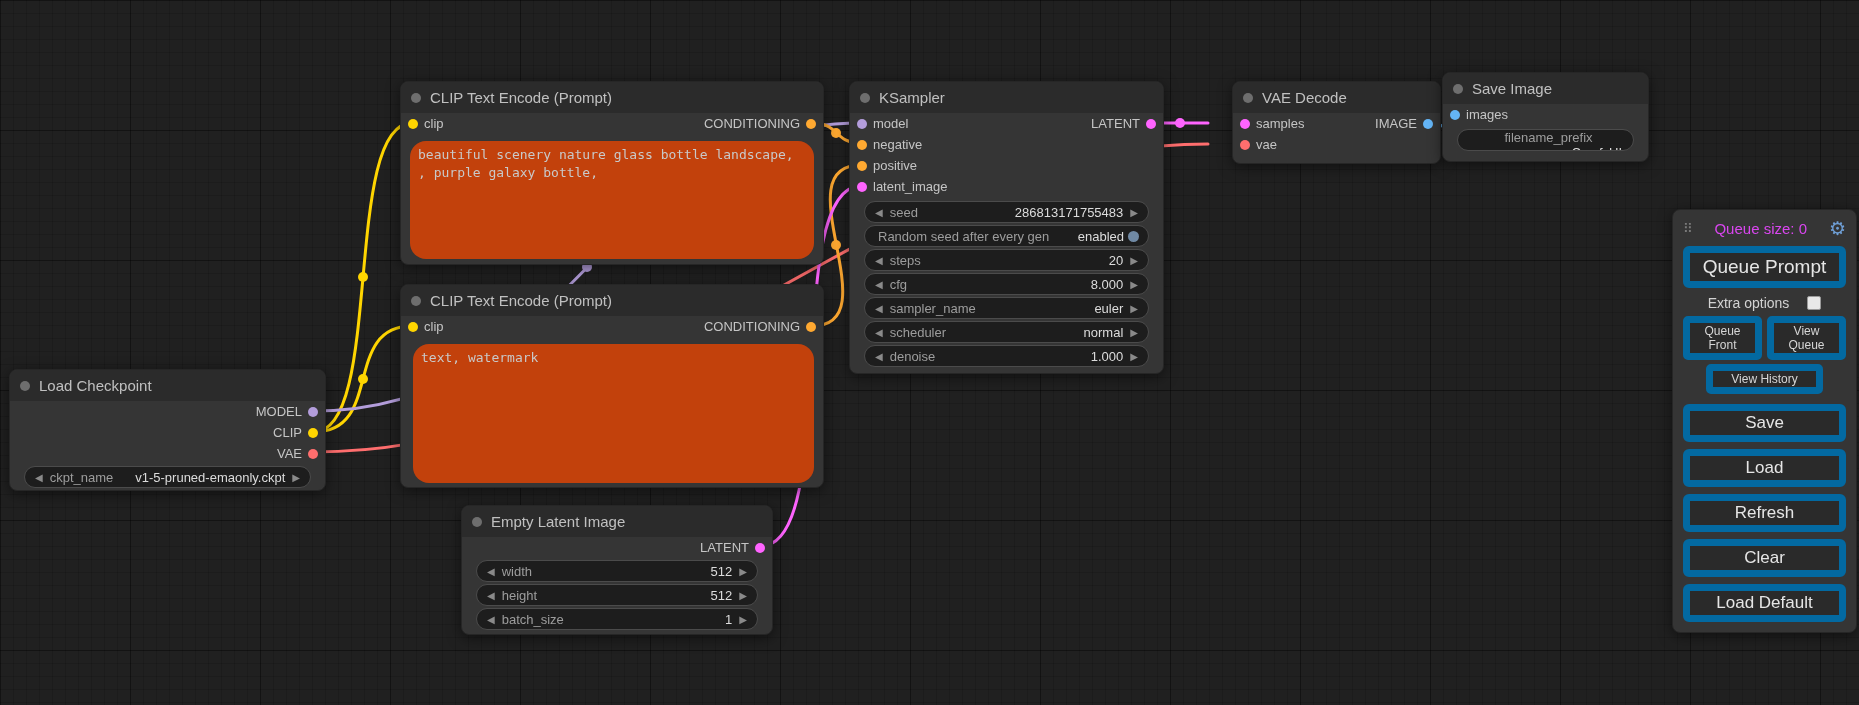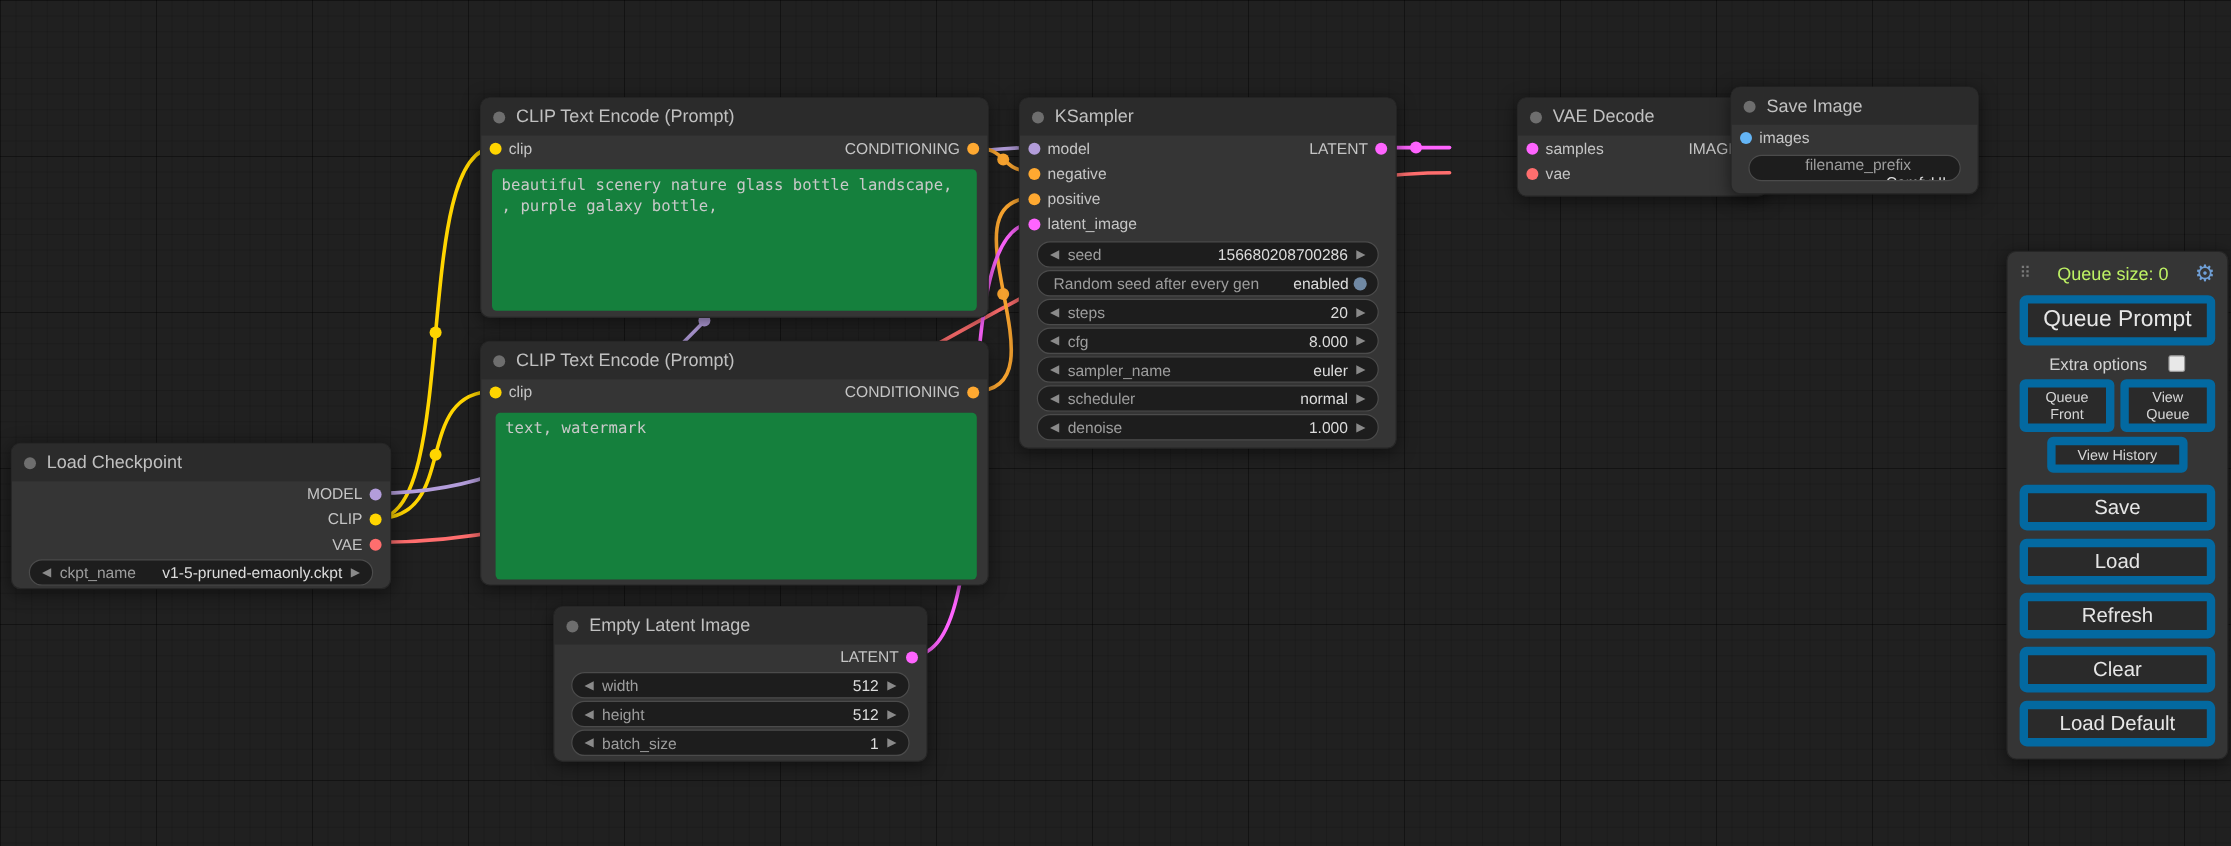--- a/index.html
+++ b/index.html
@@ -47,36 +47,36 @@
     display:flex;align-items:center;padding:0 7px;
     font-size:13px;white-space:nowrap;overflow:hidden;
   }
   .widget .arrow{color:#8a8a8a;font-size:10px;padding:0 3px;flex:0 0 auto;}
   .widget .wlabel{color:#9d9d9d;margin-left:4px;}
   .widget.noarrow .wlabel{margin-left:6px;}
   .widget .wvalue{margin-left:auto;color:#dcdcdc;padding-right:4px;}
   .toggle-dot{width:11px;height:11px;border-radius:50%;margin-right:2px;flex:0 0 auto;}
   .node-text{
     box-sizing:border-box;margin:7px 9px 0;padding:5px 8px;
-    background:#15803d;border-radius:4px;
+    background:#c2410c;border-radius:16px;
     font-family:"DejaVu Sans Mono","Liberation Mono",monospace;
     font-size:13px;line-height:1.4;color:#c9c9c9;
     white-space:pre-wrap;word-break:break-word;overflow:hidden;
   }
   
   .menu-panel{
     position:absolute;z-index:3;box-sizing:border-box;
     left:1672px;top:209px;width:185px;
     background:#353535;border:1px solid #262626;border-radius:8px;
     box-shadow:0 3px 14px rgba(0,0,0,.5);
     padding:5px 10px 10px;color:#d8d8d8;
   }
   .menu-header{display:flex;align-items:center;height:26px;}
   .drag-handle{color:#7a7a7a;font-size:13px;cursor:move;}
-  .queue-size{flex:1;text-align:center;font-size:15px;color:#bef264;}
+  .queue-size{flex:1;text-align:center;font-size:15px;color:#d946ef;}
   .gear{color:#6f9fd6;font-size:19px;line-height:1;cursor:pointer;}
   .btn{
     display:block;box-sizing:border-box;width:100%;
     background:#2a2a2a;border:7px solid #0369a1;border-radius:6px;
     color:#e6e6e6;font-family:inherit;cursor:pointer;text-align:center;
   }
   .btn.big{font-size:19px;padding:3px 0;margin-top:5px;}
   .btn.med{font-size:17px;padding:2px 0;margin-top:7px;}
   .btn.small{
     display:inline-block;width:auto;font-size:12px;
@@ -243,21 +243,21 @@
     </div>
     <div class="slot-row only-in">
       <span class="slot in">
         <span class="sdot" style="background: rgb(255, 100, 255);"></span>
         <span class="slot-label">latent_image</span>
       </span>
     </div>
     <div class="widget" style="margin-top:4px;">
       <span class="arrow">◀</span>
       <span class="wlabel">seed</span>
-      <span class="wvalue">156680208700286</span>
+      <span class="wvalue">286813171755483</span>
       <span class="arrow">▶</span>
     </div>
     <div class="widget noarrow">
       <span class="wlabel">Random seed after every gen</span>
       <span class="wvalue">enabled</span>
       <span class="toggle-dot" style="background: rgb(112, 137, 164);"></span>
     </div>
     <div class="widget">
       <span class="arrow">◀</span>
       <span class="wlabel">steps</span>
@@ -283,21 +283,21 @@
       <span class="arrow">▶</span>
     </div>
     <div class="widget">
       <span class="arrow">◀</span>
       <span class="wlabel">denoise</span>
       <span class="wvalue">1.000</span>
       <span class="arrow">▶</span>
     </div>
   </div>
 
-  <div class="node" style="left:1264px;top:81px;width:209px;height:83px;">
+  <div class="node" style="left:1232px;top:81px;width:209px;height:83px;">
     <div class="node-title">
       <span class="title-dot" style="background: rgb(110, 110, 110);"></span>
       <span>VAE Decode</span>
     </div>
     <div class="slot-row">
       <span class="slot in">
         <span class="sdot" style="background: rgb(255, 100, 255);"></span>
         <span class="slot-label">samples</span>
       </span>
       <span class="slot out">

